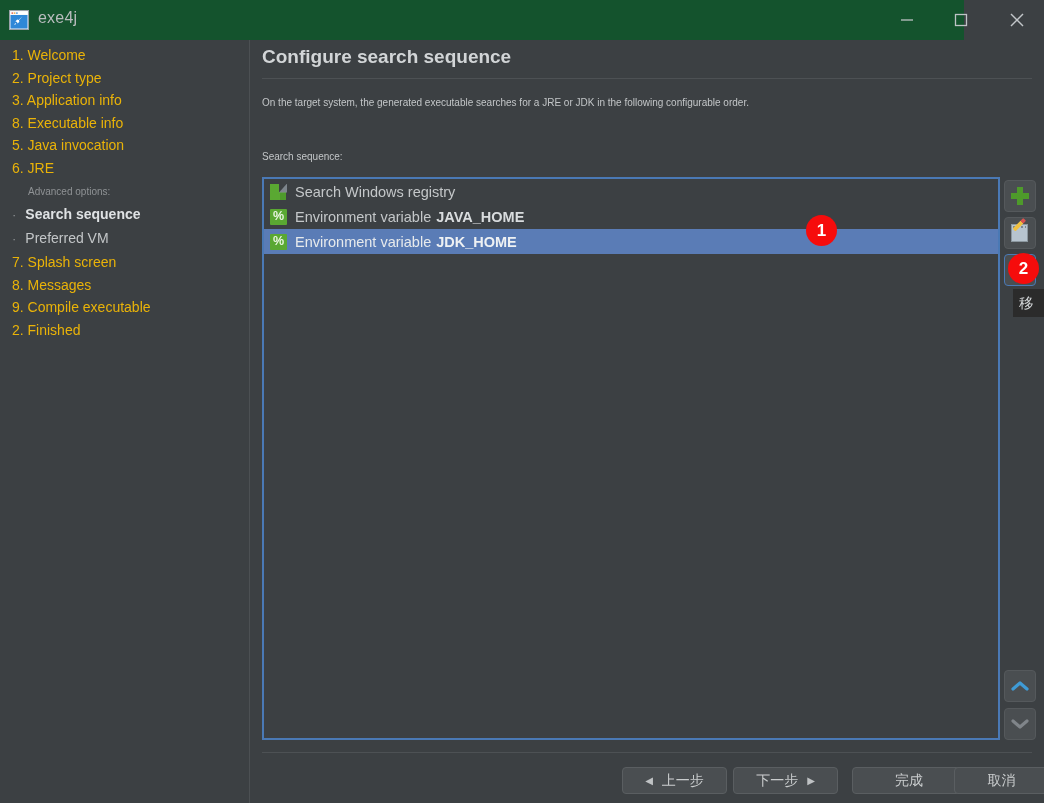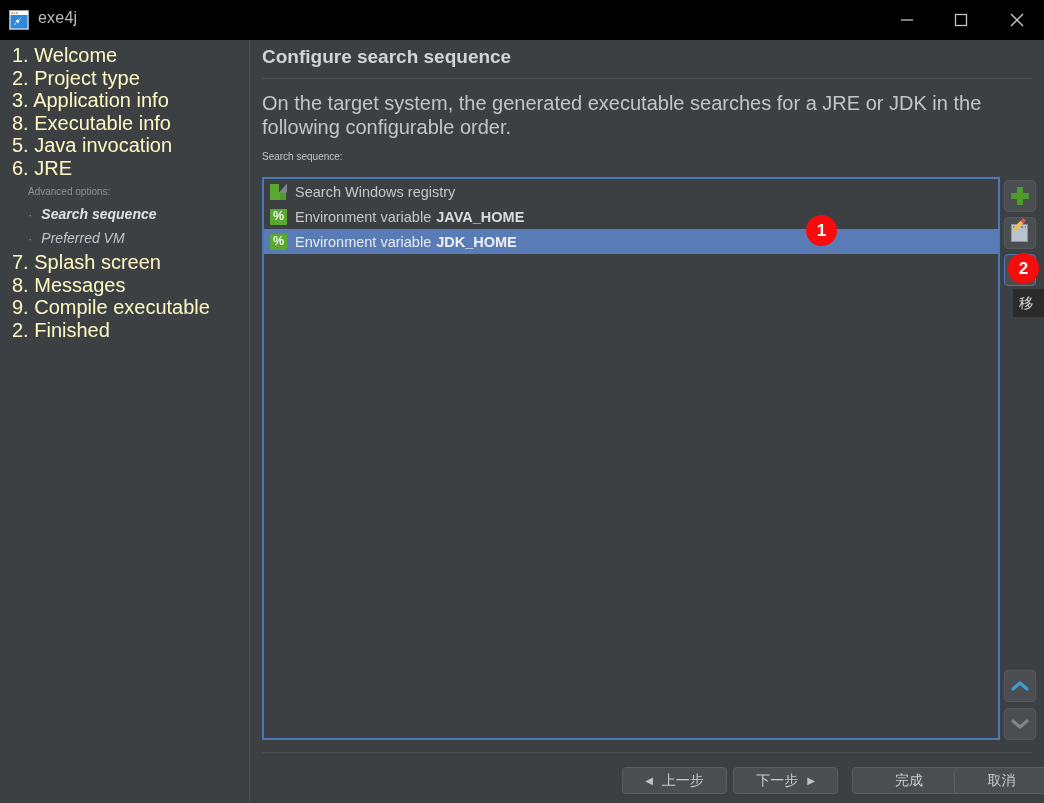--- a/index.html
+++ b/index.html
@@ -11,22 +11,22 @@
   }
   #app {
     position: relative;
     width: 1044px; height: 803px;
     background: #3c4043;
     color: #c8cbcd;
   }
 
   
   #titlebar {
-    position: absolute; left: 0; top: 0; width: 1044px; height: 40px;
-    background: #000000;
+    position: absolute; left: 0; top: 0; width: 964px; height: 40px;
+    background: #14532d;
     display: flex; align-items: center;
   }
   #app-icon {
     position: absolute; left: 9px; top: 10px; width: 20px; height: 20px;
   }
   #title-text {
     position: absolute; left: 38px; top: 9px;
     font-size: 16px; color: #b9bcbe; letter-spacing: .2px;
   }
   .wbtn {
@@ -41,49 +41,49 @@
   #sidebar {
     position: absolute; left: 0; top: 40px; width: 249px; height: 763px;
     background: #3c4043;
   }
   #sidebar-divider {
     position: absolute; left: 249px; top: 40px; width: 1px; height: 763px;
     background: #4c5053;
   }
   .nav-item {
     position: absolute; left: 12px;
-    font-size: 20px; color: #fef9c3; white-space: nowrap;
+    font-size: 14px; color: #eab308; white-space: nowrap;
     line-height: 22px;
   }
   .nav-sub-label {
     position: absolute; left: 28px;
     font-size: 10px; color: #8f9295; white-space: nowrap; line-height: 20px;
   }
   .nav-sub {
-    position: absolute; left: 28px;
-    font-size: 14px; color: #c3c6c8; white-space: nowrap; line-height: 21px; font-style: italic;
+    position: absolute; left: 12px;
+    font-size: 14px; color: #c3c6c8; white-space: nowrap; line-height: 21px;
   }
   .nav-sub .bullet { color: #8f9295; margin-right: 9px; font-size: 13px; }
   .nav-sub.active span.lbl { font-weight: bold; color: #dfe2e4; }
 
   
   #content {
     position: absolute; left: 250px; top: 40px; width: 794px; height: 763px;
   }
   #page-title {
     position: absolute; left: 12px; top: 6px;
     font-size: 19px; font-weight: bold; color: #d2d5d7;
   }
   #title-rule {
     position: absolute; left: 12px; top: 38px; width: 770px; height: 1px;
     background: #4d5154;
   }
   #page-desc {
     position: absolute; left: 12px; top: 51px; width: 758px;
-    font-size: 20px; color: #c3c6c8; line-height: 24px;
+    font-size: 10px; color: #c3c6c8; line-height: 24px;
   }
   #list-label {
     position: absolute; left: 12px; top: 111px;
     font-size: 10px; color: #c3c6c8;
   }
 
   
   #list-panel {
     position: absolute; left: 12px; top: 137px;
     width: 738px; height: 563px;

